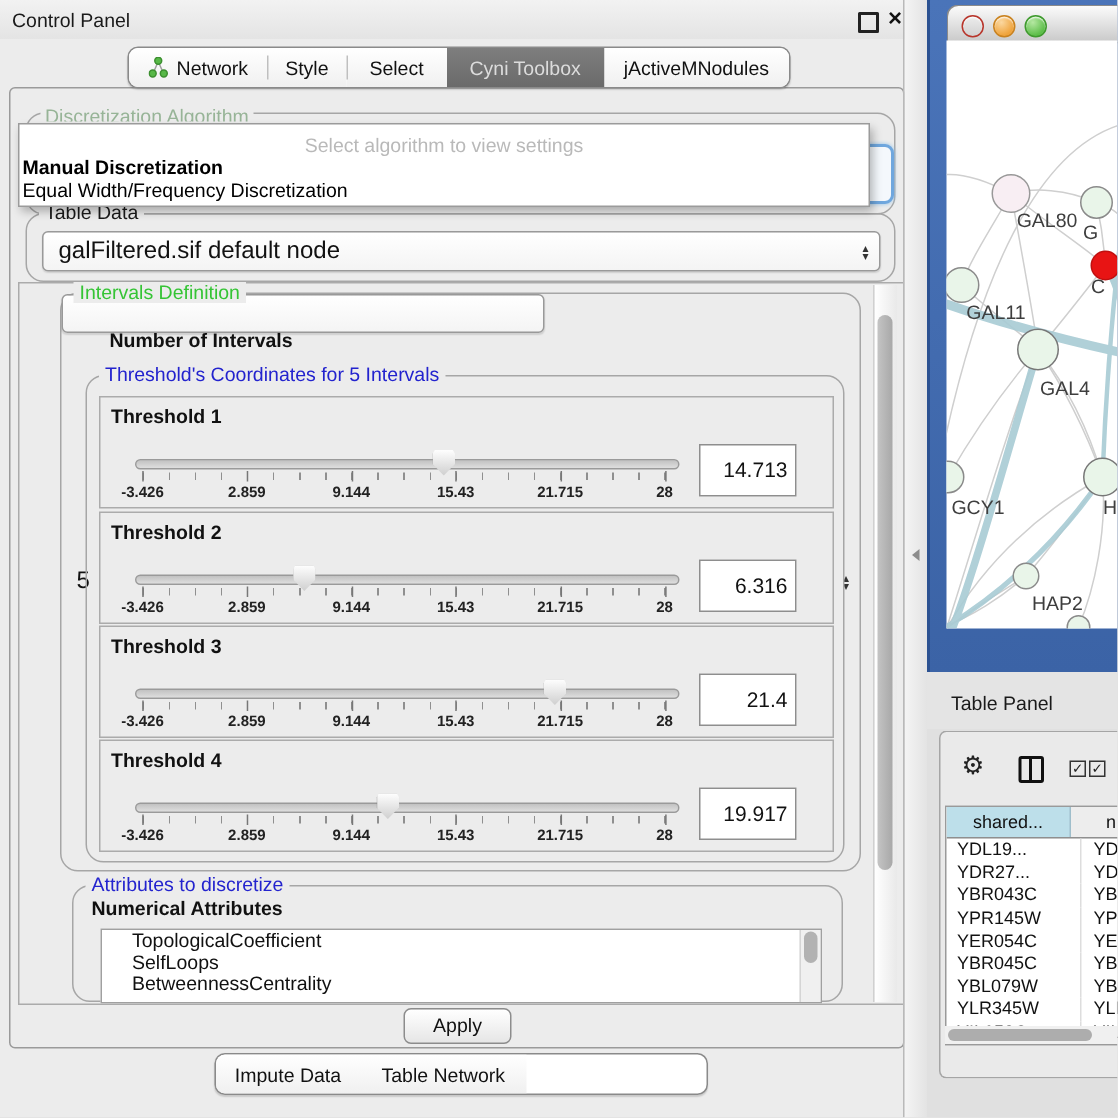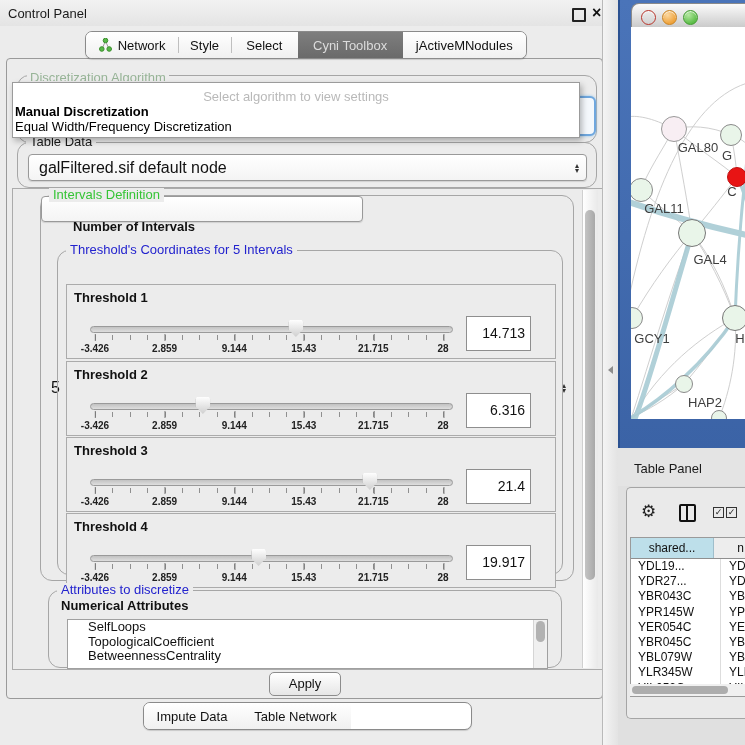--- a/index.html
+++ b/index.html
@@ -52,21 +52,21 @@
   .scroll-area{left:5px;top:129px;width:589px;height:480px;border:1px solid #ABABAB;background:#ECECEC;}
   .vscroll{position:absolute;right:4px;top:1px;bottom:1px;width:15px;background:linear-gradient(to right,#FFFFFF,#E9E9E9);border-left:1px solid #D0D0D0;}
   .vscroll .thumb{position:absolute;left:2px;width:10px;border-radius:6px;background:linear-gradient(to right,#C4C4C4,#A8A8A8);}
 
   .interval-group{left:27px;top:6px;width:532px;height:384px;}
   .nol{left:32px;top:23px;font-weight:bold;font-size:13px;}
   .noi-combo{left:147px;top:18px;width:320px;height:24px;}
 
   .thresholds-group{left:16px;top:54px;width:504px;height:323px;}
 
-  .tpanel{position:absolute;left:8px;width:488px;height:73px;border:1px solid #ABABAB;background:#ECECEC;margin-top:20px;}
+  .tpanel{position:absolute;left:8px;width:488px;height:73px;border:1px solid #ABABAB;background:#ECECEC;}
   .tpanel .tlabel{position:absolute;left:7px;top:5px;font-weight:bold;font-size:13px;}
   .sl-rail{position:absolute;left:28px;top:41px;width:348px;}
   .sl-track{position:absolute;left:-5px;right:-10px;top:0;height:5px;border:1px solid #9A9A9A;border-radius:4px;background:linear-gradient(#C2C2C2,#DEDEDE);}
   .sl-ticks{position:absolute;left:0;top:9px;width:349px;height:5px;background:repeating-linear-gradient(to right,#8F8F8F 0px,#8F8F8F 1px,transparent 1px,transparent 17.4px);}
   .sl-thumb{position:absolute;top:-6px;width:15px;height:17px;transform:translateX(-50%);background:linear-gradient(#FEFEFE,#CFCFCF);clip-path:polygon(10% 0,90% 0,100% 15%,100% 55%,50% 100%,0 55%,0 15%);filter:drop-shadow(0 0 1px #777);}
   .tick-label{position:absolute;top:17px;transform:translateX(-50%);font-size:10px;font-weight:bold;color:#222;white-space:nowrap;}
   .tick-label::before{content:"";position:absolute;left:50%;top:-9px;width:1px;height:7px;background:#777;}
   .val-box{position:absolute;right:24px;top:31px;width:58px;height:33px;background:#fff;border:1px solid #8E8E8E;font-size:14px;text-align:right;line-height:33px;padding-right:5px;}
 
   .attr-group{left:35px;top:401px;width:512px;height:76px;}
@@ -237,22 +237,22 @@
             </div>
             <div class="val-box">19.917</div>
           </div>
         </div>
       </div>
 
       <div class="group attr-group">
         <div class="gtitle blue">Attributes to discretize</div>
         <div class="attr-label">Numerical Attributes</div>
         <div class="attr-list">
+          <span class="attr-item">TopologicalCoefficient</span>
           <span class="attr-item">SelfLoops</span>
-          <span class="attr-item">TopologicalCoefficient</span>
           <span class="attr-item">BetweennessCentrality</span>
           <div class="attr-scroll">
               <div class="thumb"></div>
             </div>
         </div>
       </div>
 
       <div class="vscroll">
         <div class="thumb" style="top:20px;height:370px;"></div>
       </div>

